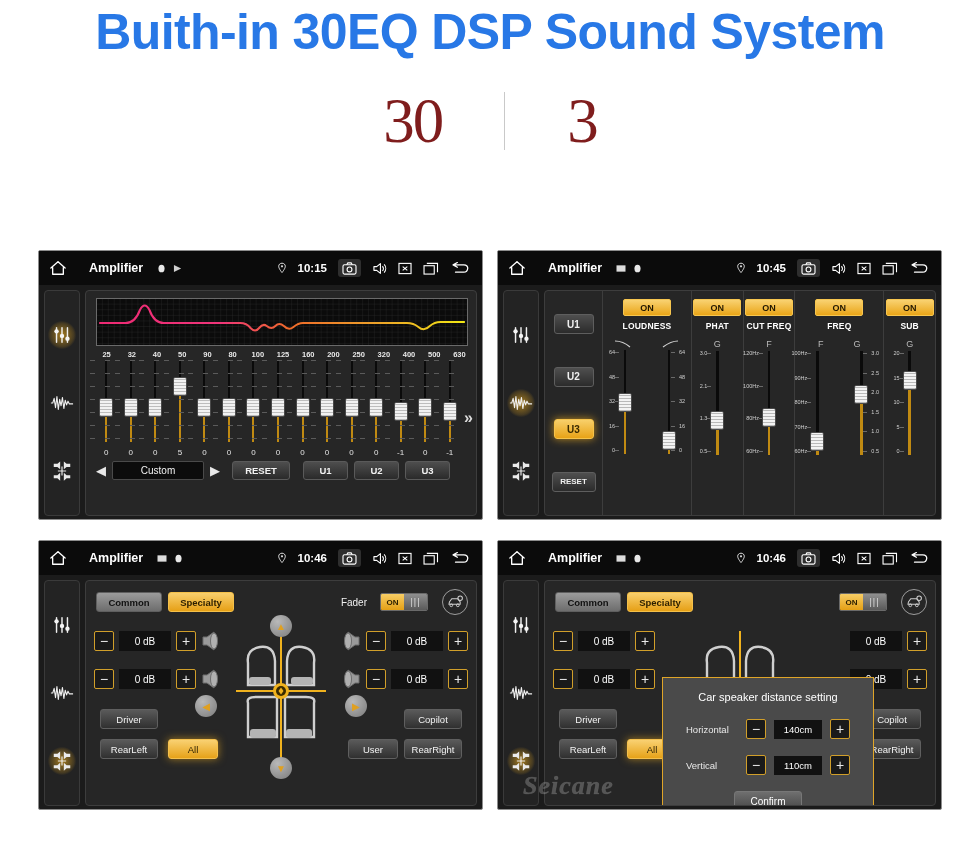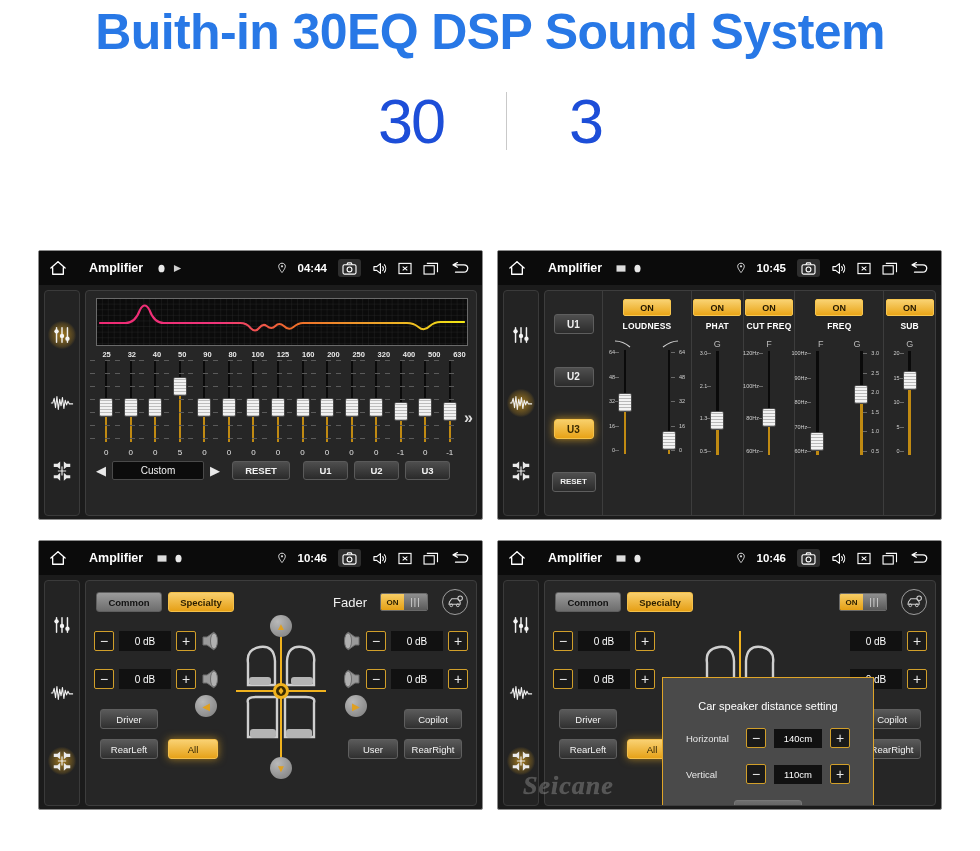--- a/index.html
+++ b/index.html
@@ -20,22 +20,22 @@
     font-weight:bold;
     letter-spacing:-0.6px;
     font-family:"Liberation Sans", sans-serif;
     line-height:1.15;
   }
   .stats {
     display:flex; justify-content:center; align-items:center;
     margin-top:28px; gap:0px;
   }
   .stat { display:flex; align-items:center; gap:12px; }
-  .stat-num { font-size:63px; color:#1d4ed8; font-weight:400; line-height:1;
-              font-family:Liberation Sans, sans-serif; letter-spacing:-2px;}
+  .stat-num { font-size:63px; color:#7f1d1d; font-weight:400; line-height:1;
+              font-family:Liberation Serif, serif; letter-spacing:-2px;}
   .stat-lines { display:flex; flex-direction:column; }
   .stat-lines span { font-size:18px; color:#333; line-height:1.32; }
   .stat-div { width:1px; height:58px; background:#c9c9c9; margin:0 62px; }
   .stat.one { margin-left: 0px; }
 
   
   .grid {
     position:absolute; left:0; top:250px; width:980px;
     display:grid; grid-template-columns: 445px 445px;
     column-gap:14px; row-gap:20px;
@@ -159,21 +159,21 @@
   .lcurve { stroke:#cfcfcf; fill:none; stroke-width:1.2; }
 
   
   .fd-top { display:flex; align-items:center; padding:8px 8px 0 10px; gap:6px; position:relative; }
   .tabbtn {
     width:66px; height:20px; border-radius:3px; font-size:9.5px;
     display:flex; align-items:center; justify-content:center; font-weight:bold;
     border:1px solid #5f5f5f; background:linear-gradient(#9b9b9b,#6d6d6d); color:#111;
   }
   .tabbtn.on { background:linear-gradient(#f8cf6d,#e6a016); color:#2c1f00; border:1px solid #f4c049; }
-  .fader-lbl { color:#f0f0f0; font-size:13px; margin-left:auto; }
+  .fader-lbl { color:#f0f0f0; font-size:10px; margin-left:auto; }
   .toggle {
     width:48px; height:18px; border:1px solid #6a6a6a; border-radius:2px; display:flex; overflow:hidden; margin-left:7px;
   }
   .toggle .on-part { flex:1; background:linear-gradient(#f7cd65,#e4a015); color:#2b1f00; font-size:8px; font-weight:bold; display:flex; align-items:center; justify-content:center; }
   .toggle .off-part { flex:1; background:linear-gradient(#8f8f8f,#5a5a5a); display:flex; align-items:center; justify-content:center; color:#ddd; font-size:9px; letter-spacing:1px;}
   .gear-circ {
     width:26px; height:26px; border-radius:50%; border:1.5px solid #9d9d9d;
     display:flex; align-items:center; justify-content:center; margin-left:8px;
   }
   .fd-body { position:relative; height:160px; margin-top:2px; }
@@ -196,21 +196,21 @@
     background:radial-gradient(circle at 35% 30%,#b9b9b9,#7b7b7b);
     display:flex; align-items:center; justify-content:center; color:#e0a020; font-size:10px;
   }
 
   
   .dialog {
     position:absolute; left:117px; top:60px; width:212px; height:152px;
     background:#4a4a4a; border:1px solid #e0a528; z-index:20;
     display:flex; flex-direction:column; align-items:center; padding-top:13px;
   }
-  .dlg-title { color:#fff; font-size:11px;margin-top:9px; }
+  .dlg-title { color:#fff; font-size:11px; }
   .dlg-row { display:flex; align-items:center; gap:8px; margin-top:16px; }
   .dlg-lbl { color:#e9e9e9; font-size:9.5px; width:52px; }
   .dlg-val { width:48px; height:19px; background:#111; color:#fff; font-size:9.5px;
              display:flex; align-items:center; justify-content:center; }
   .confirm {
     margin-top:16px; width:68px; height:21px; border-radius:3px; border:1px solid #777;
     background:linear-gradient(#6f6f6f,#444); color:#fff; font-size:10px;
     display:flex; align-items:center; justify-content:center;
   }
 
@@ -257,21 +257,21 @@
             <path d="M1 1 L9 5 L1 9 Z" fill="#cfcfcf"></path>
           </svg>
       </span>
       <span class="sb-right">
         <span class="sb-ic">
           <svg width="10" height="12" viewBox="0 0 10 12">
               <path d="M5 1.2 C7 1.2 8.3 2.6 8.3 4.3 C8.3 6.6 5 10.6 5 10.6 C5 10.6 1.7 6.6 1.7 4.3 C1.7 2.6 3 1.2 5 1.2 Z" fill="none" stroke="#ddd" stroke-width="1"></path>
               <circle cx="5" cy="4.3" r="1.1" fill="#ddd"></circle>
             </svg>
         </span>
-        <span class="sb-time">04:44</span>
+        <span class="sb-time">10:15</span>
         <span class="sb-ic cam-hl">
           <svg width="15" height="13" viewBox="0 0 16 14">
               <rect x="1" y="3" width="14" height="10" rx="1.6" fill="none" stroke="#fff" stroke-width="1.2"></rect>
               <path d="M5 3 L6.2 1 H9.8 L11 3" fill="none" stroke="#fff" stroke-width="1.2"></path>
               <circle cx="8" cy="8" r="2.6" fill="none" stroke="#fff" stroke-width="1.2"></circle>
             </svg>
         </span>
         <span class="sb-ic">
           <svg width="15" height="13" viewBox="0 0 16 14">
               <path d="M2 5 H5 L9 1.8 V12.2 L5 9 H2 Z" fill="none" stroke="#fff" stroke-width="1.2" stroke-linejoin="round"></path>

